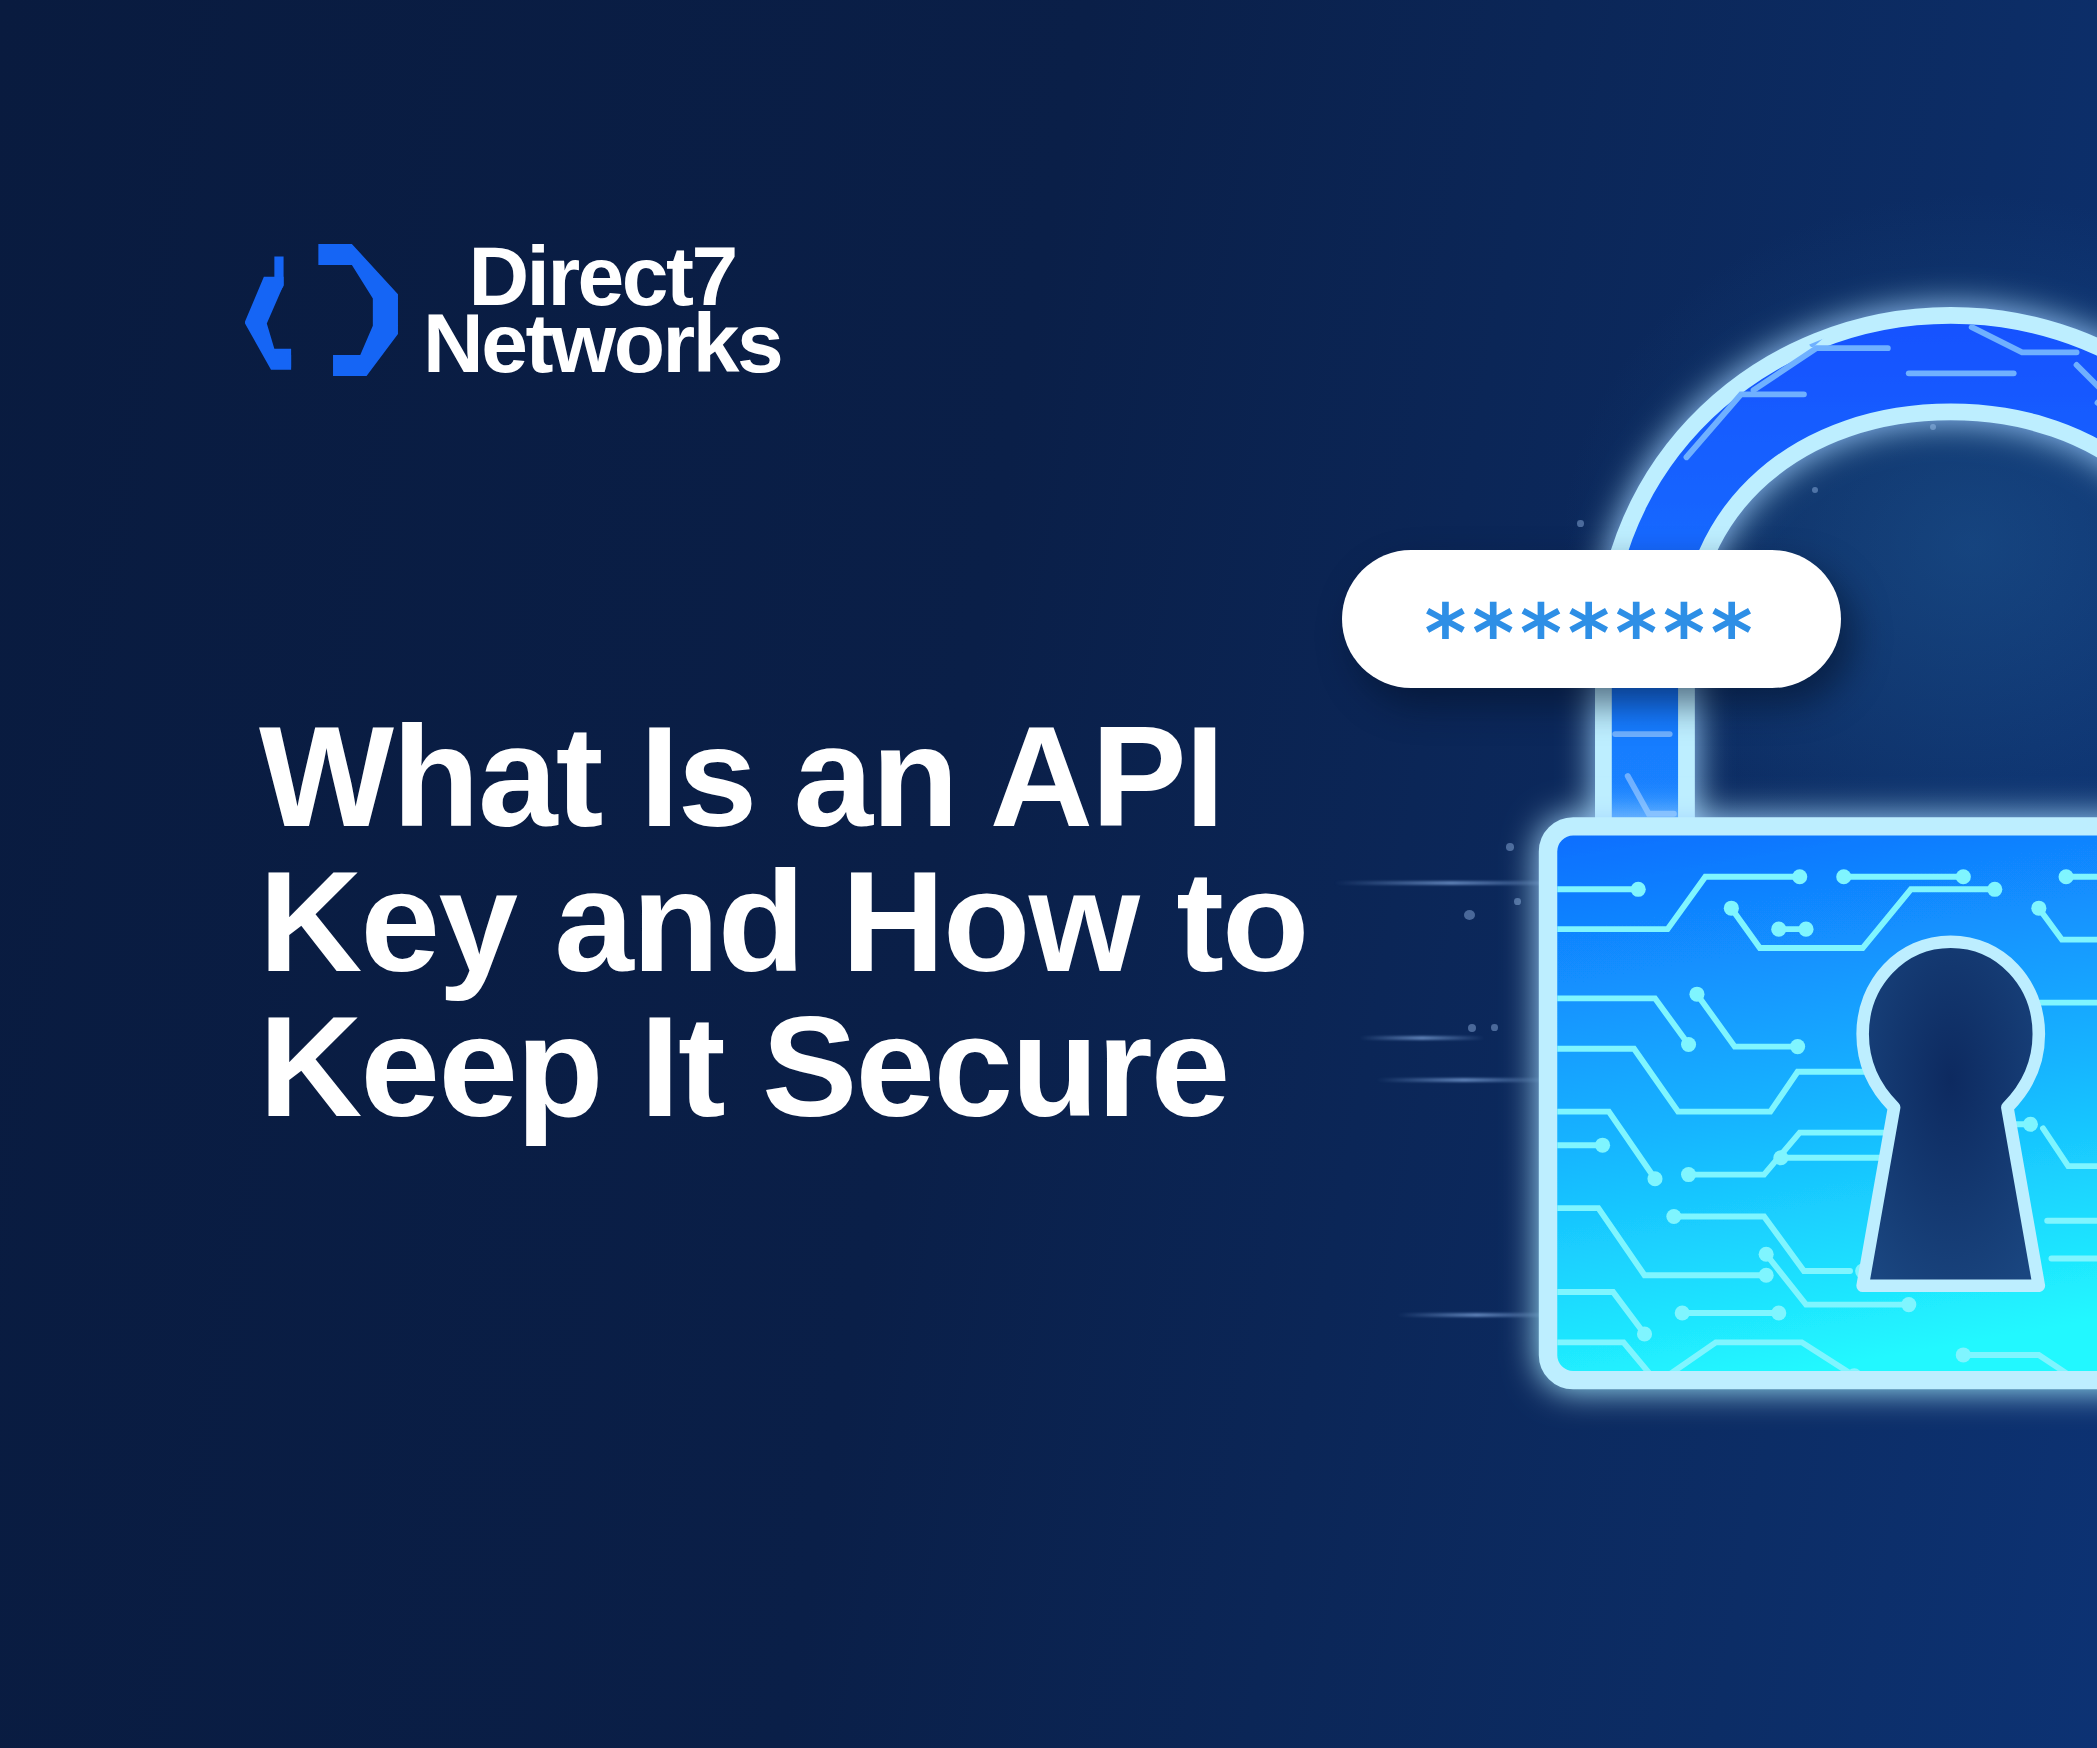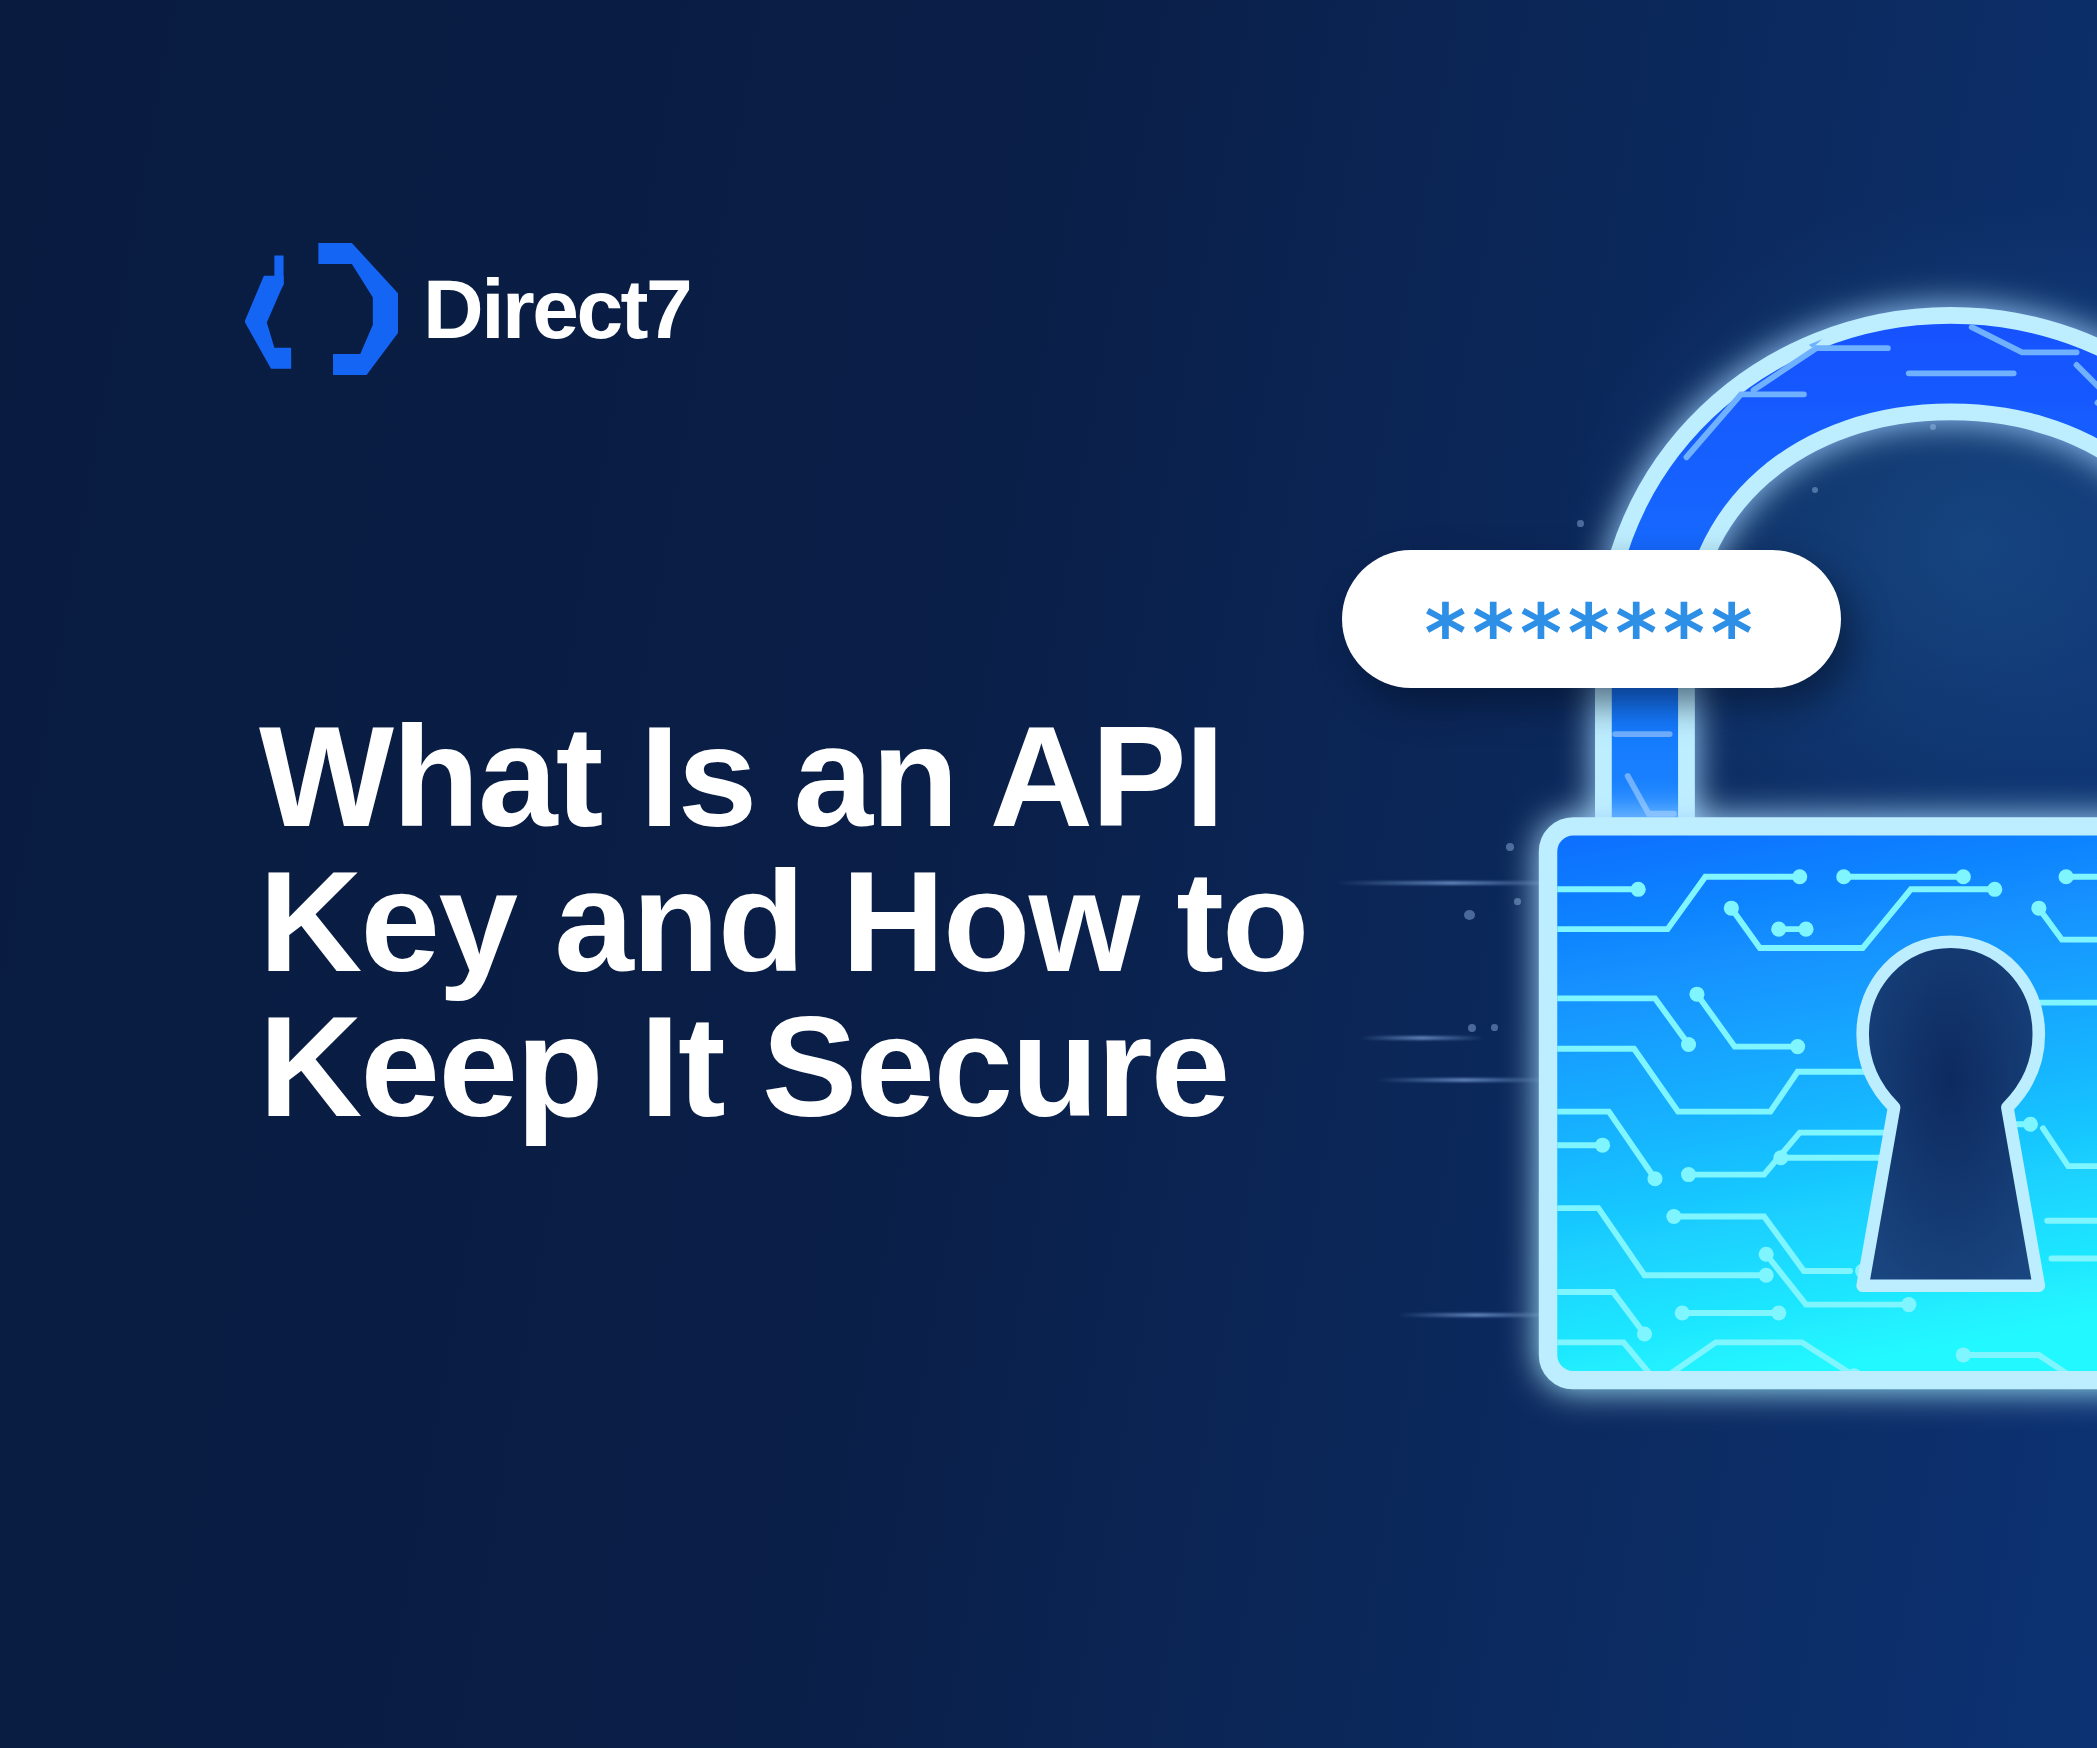--- a/index.html
+++ b/index.html
@@ -80,20 +80,21 @@
   <svg class="logo-mark" viewBox="0 0 365 315">
 
     <polygon points="35,0 130,0 130,65 55,65 55,85 0,180 0,215 65,315 130,315 130,250 60,250 25,197 25,175 80,100 80,20" fill="none"></polygon>
     <polygon points="70,30 70,95 30,190 30,210 80,295 110,295 110,265 70,265 42,205 42,180 92,100 92,30" fill="#1565f5"></polygon>
     <polygon points="45,78 92,78 92,98 52,190 70,250 110,250 110,300 62,300 0,190 0,185" fill="#1565f5"></polygon>
 
     <polygon points="175,0 255,0 365,120 365,215 290,315 210,315 210,265 275,265 305,195 305,130 255,50 175,50" fill="#1565f5"></polygon>
   </svg>
   <div class="logo-text">
     <span>Direct7</span>
+    <span>Networks</span>
   </div>
 </div>
 
 <h1 class="headline">
   <span>What Is an API</span>
   <span>Key and How to</span>
   <span>Keep It Secure</span>
 </h1>
 
 <svg class="lock-art" viewBox="0 0 6679 4167">

